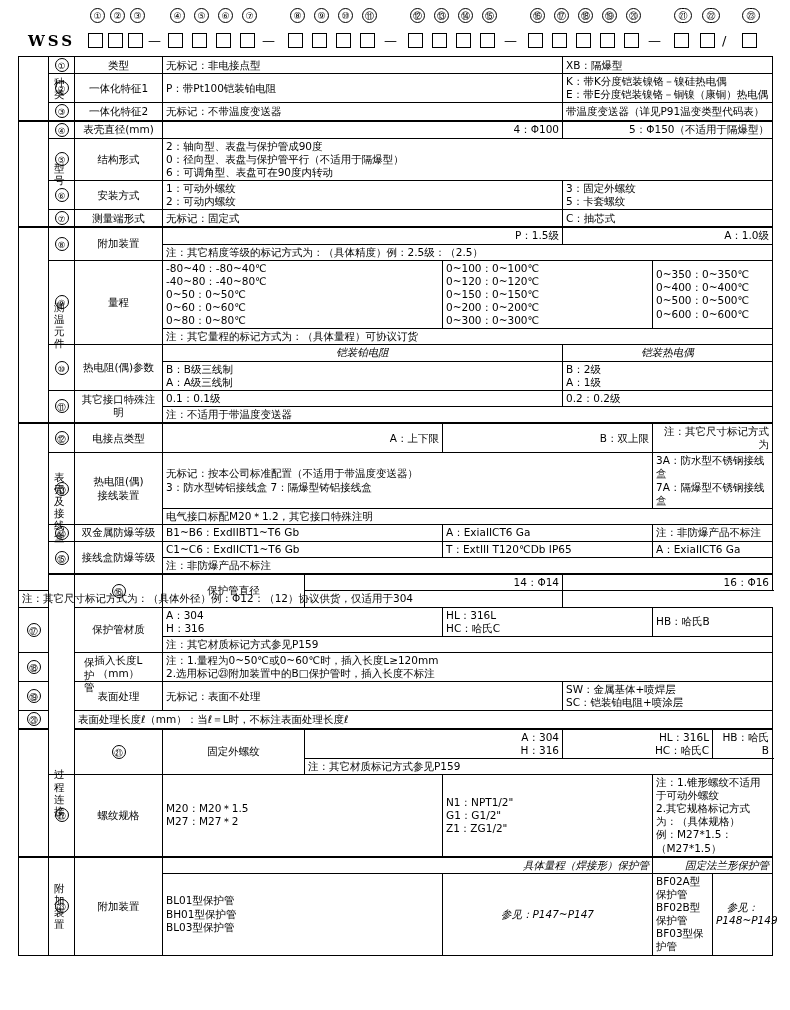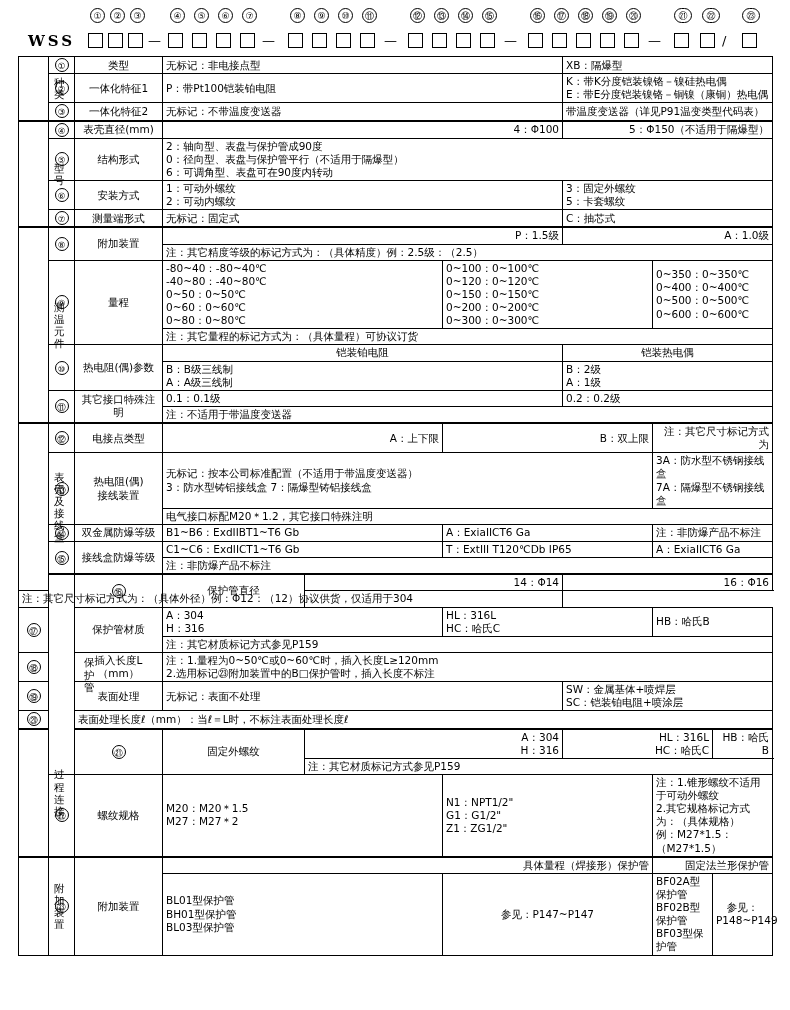--- a/index.html
+++ b/index.html
@@ -54,21 +54,21 @@
     font-weight:normal;
   }
   td.grp span{display:block;line-height:1.15;margin-left:32px;}
   td.num{width:26px;text-align:center;}
   td.nm{width:86px;text-align:center;font-size:10.5px;}
   .ci{
     display:inline-block;width:14px;height:14px;border:1px solid #000;border-radius:50%;
     font-size:8.5px;line-height:14px;text-align:center;box-sizing:border-box;
   }
   .cell{padding-left:4px;}
-  .c{text-align:center;}
+  .c{text-align:center;font-style:italic;}
   .thick-top{border-top:2px solid #000 !important;text-align:right;}
 </style>
 </head>
 <body>
 
 <div class="page">
 
   <div class="codebar">
     <div class="numrow">
       <span class="circ" style="left:62px">①</span>

